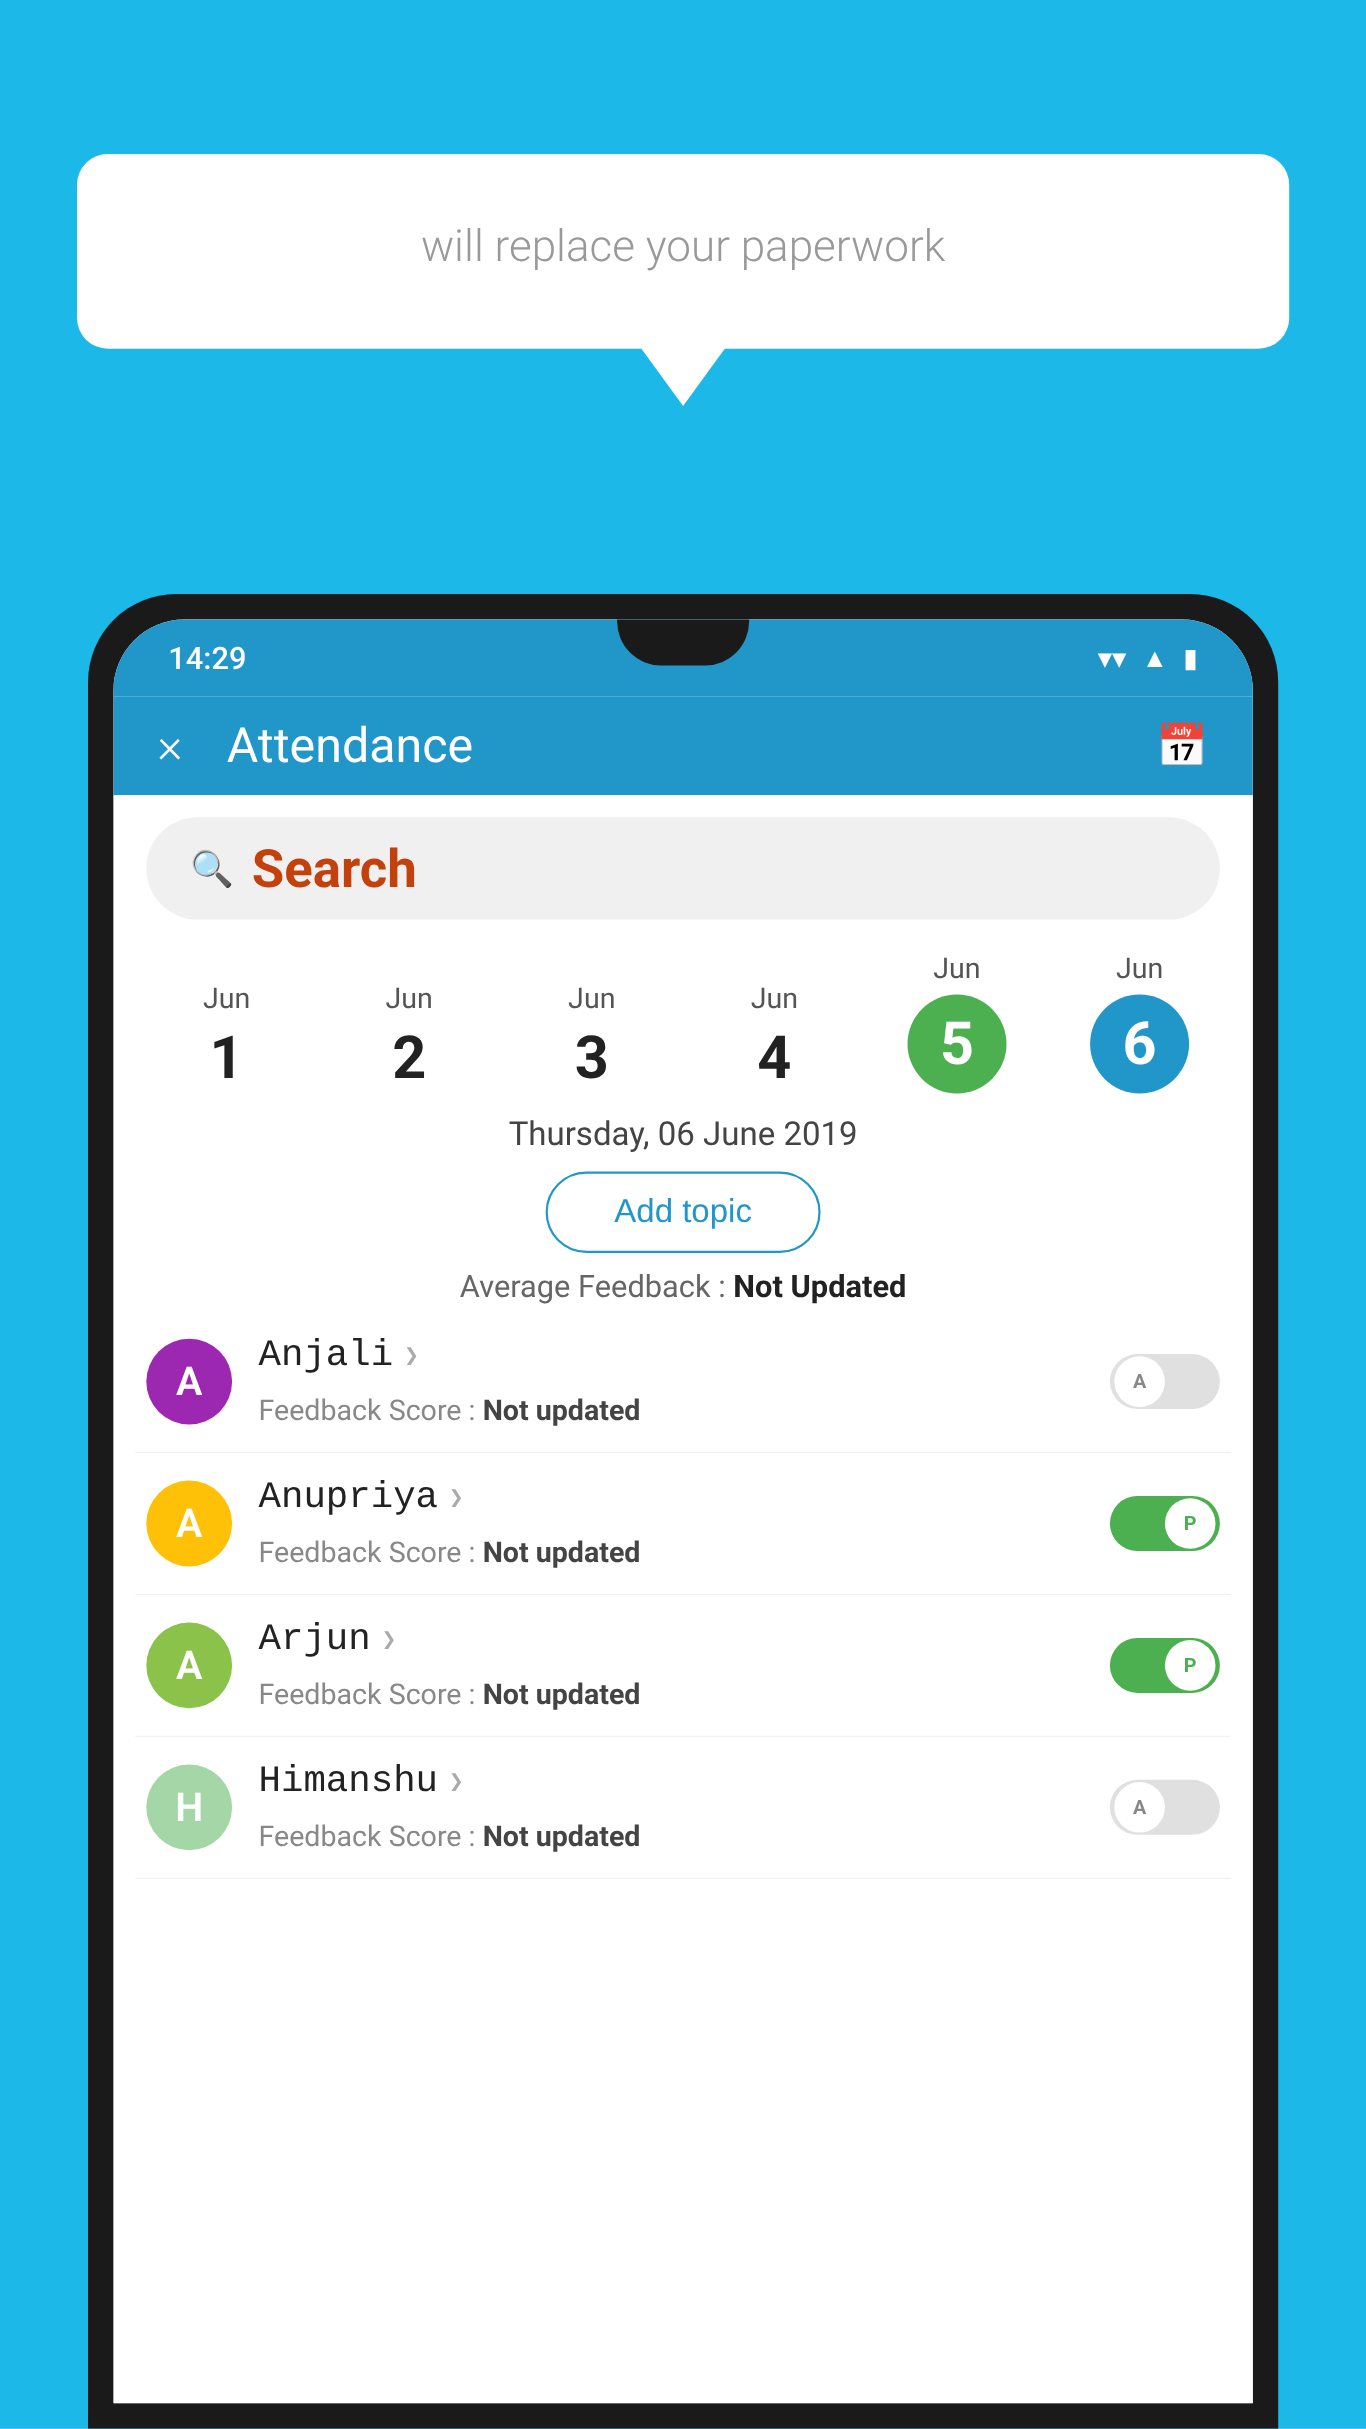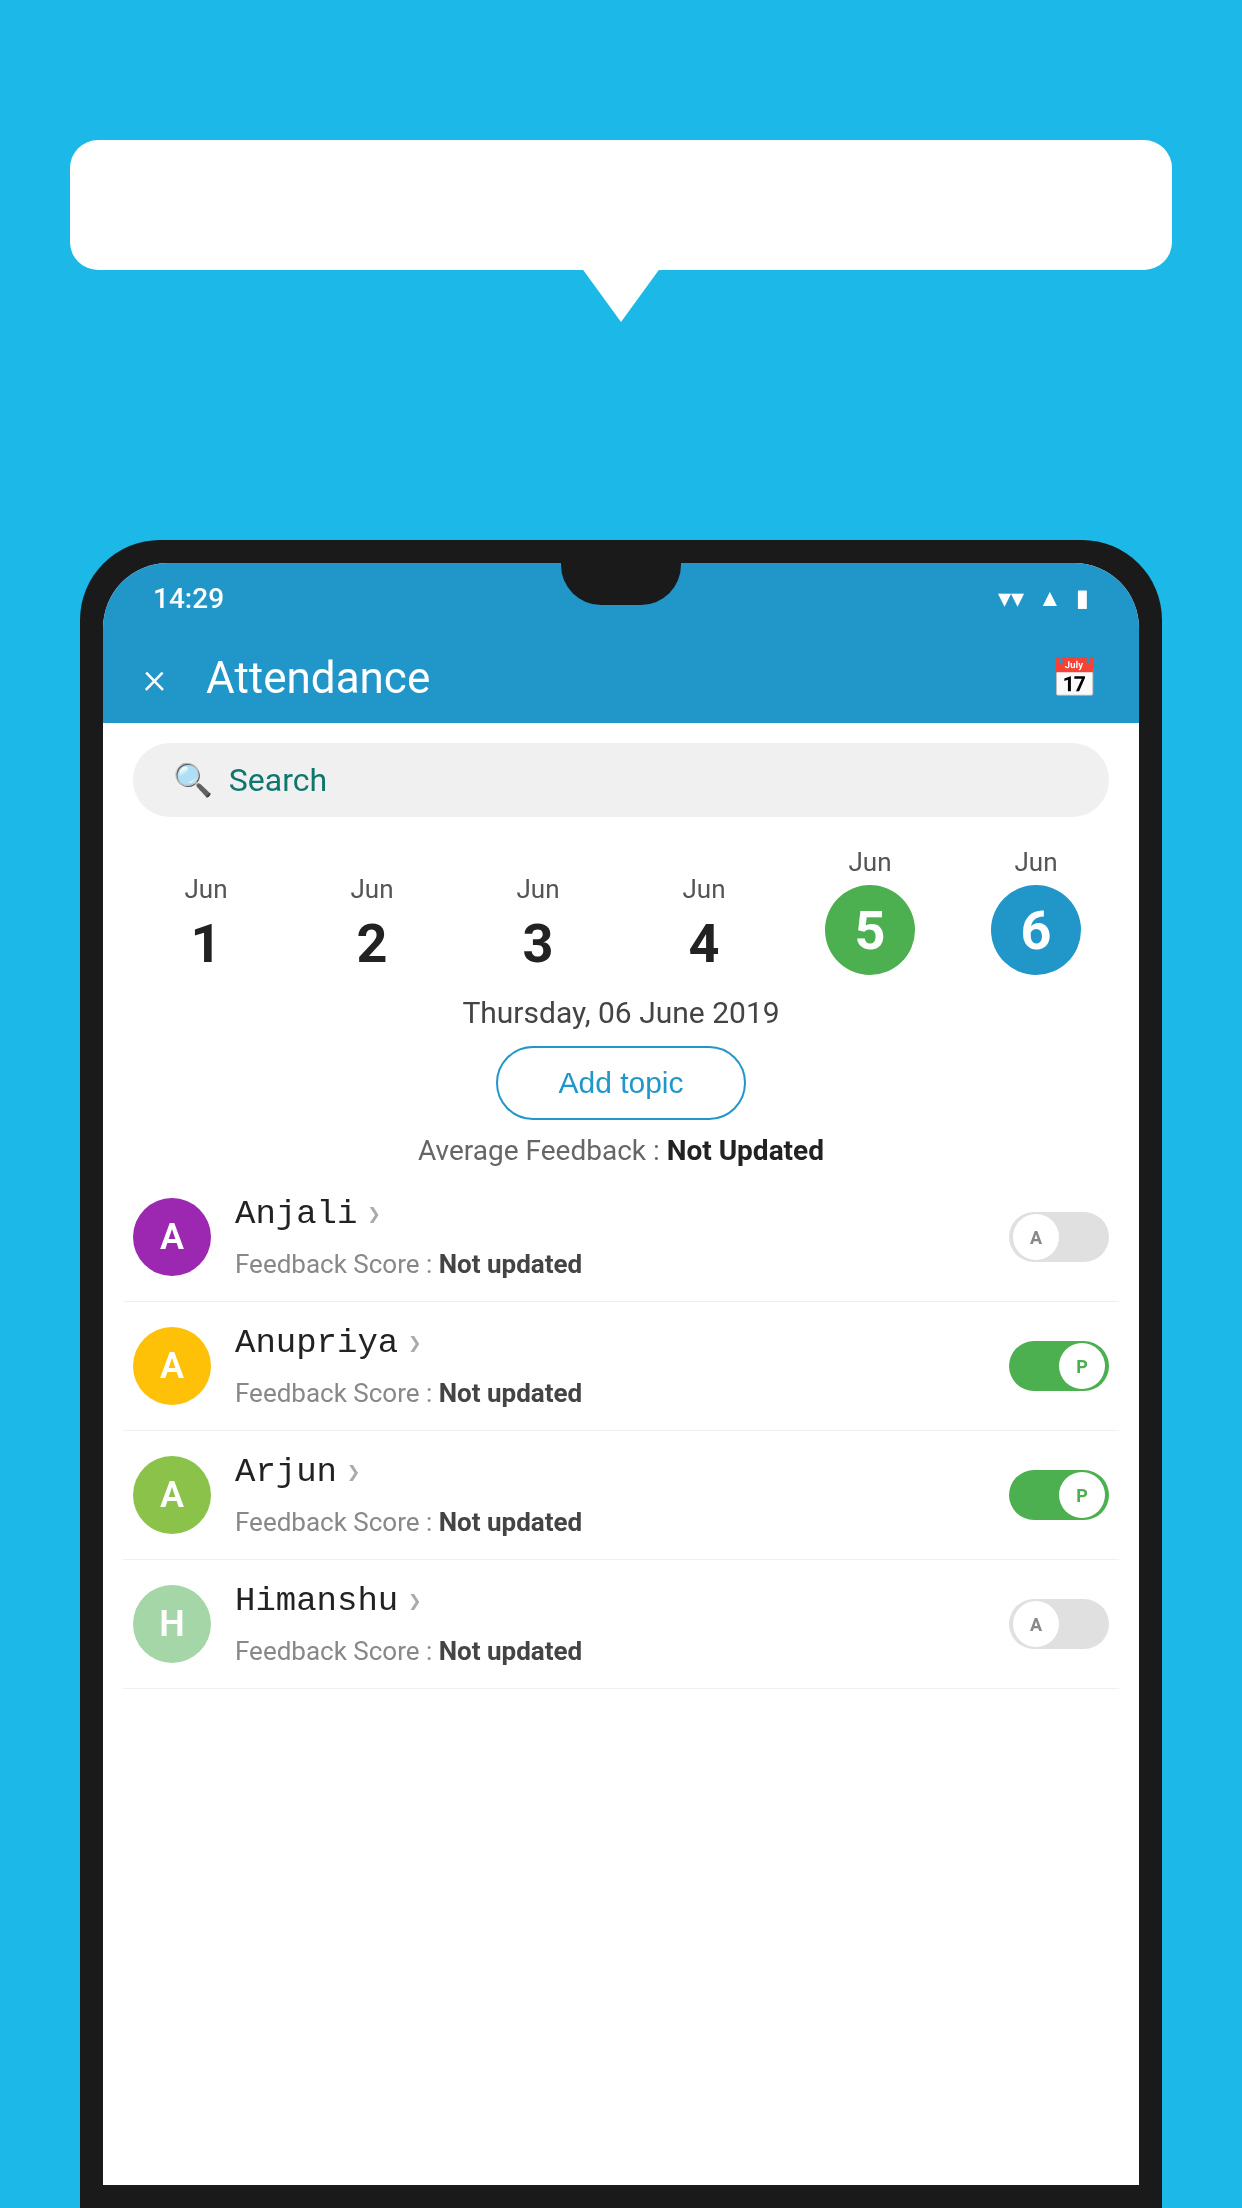--- a/index.html
+++ b/index.html
@@ -143,22 +143,23 @@
       display: flex;
       align-items: center;
       padding: 18px 40px;
       gap: 16px;
     }
     .search-icon-wrap {
       color: #888;
       font-size: 32px;
     }
     .search-text {
-      font-size: 32px;
-      color: #0f766e;
+      font-size: 48px;
+      color: #c2410c;
+      font-weight: bold;
     }
 
     
     .date-row {
       display: flex;
       align-items: flex-end;
       padding: 10px 20px 0;
       gap: 0;
     }
     .date-col {
@@ -341,20 +342,21 @@
       height: 100%;
       display: flex;
       flex-direction: column;
     }
   </style>
 </head>
 <body>
 
 <div class="speech-bubble-wrapper">
   <div class="speech-bubble">
+    <div class="speech-subtitle">will replace your paperwork</div>
   </div>
 </div>
 
 <div class="phone-frame">
   <div class="phone-inner">
     <div class="phone-screen">
 
       <div class="status-bar">
         <div class="notch"></div>
         <span class="status-time">14:29</span>

